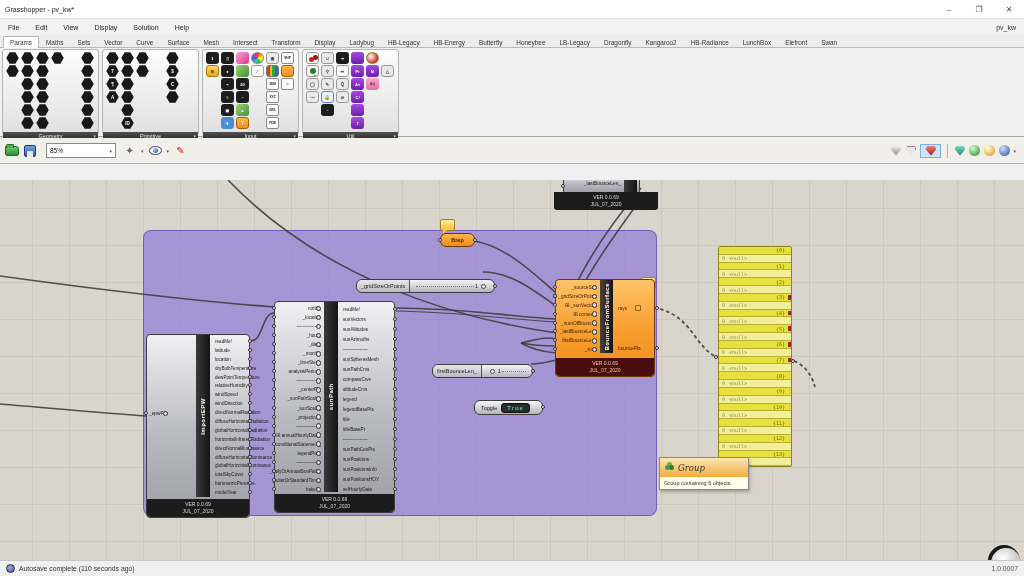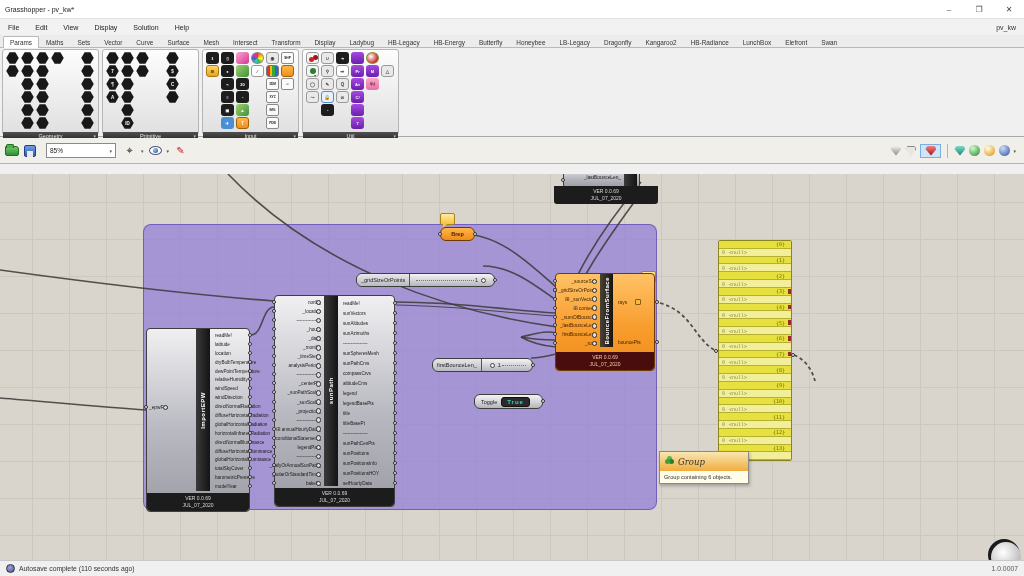--- a/index.html
+++ b/index.html
@@ -69,21 +69,21 @@
   .gem.g3{background:linear-gradient(#f08080,#a01010);}
   .selbox{background:#cfe4f7;border:1px solid #7ab0e0;padding:1px 2px;margin:0 2px;display:flex;align-items:center;}
   .gem.g4{background:linear-gradient(#7fd8c8,#1f7f6f);}
   .ballico{width:11px;height:11px;border-radius:50%;margin:0 2px;}
   .b-green{background:radial-gradient(circle at 35% 30%,#cfc,#2a7f2a);}
   .b-orange{background:radial-gradient(circle at 35% 30%,#ffd,#e08a10);}
   .b-blue{background:radial-gradient(circle at 35% 30%,#cdf,#2a4fa0);}
   .tbsep{width:1px;height:14px;background:#b8b5ab;margin:0 4px;}
 
   
-  #canvas{left:0;top:174px;width:1024px;height:396px;background-color:#d9d5cc;background-image:linear-gradient(#ccc8bf 1px,transparent 1px),linear-gradient(90deg,#ccc8bf 1px,transparent 1px);background-size:37px 37px;background-position:-5px -9px;overflow:hidden;padding-left:12px;}
+  #canvas{left:0;top:180px;width:1024px;height:396px;background-color:#d9d5cc;background-image:linear-gradient(#ccc8bf 1px,transparent 1px),linear-gradient(90deg,#ccc8bf 1px,transparent 1px);background-size:37px 37px;background-position:-5px -9px;overflow:hidden;padding-left:12px;}
   #groupbox{left:143px;top:50px;width:514px;height:286px;background:rgba(151,131,214,0.78);border:1px solid rgba(110,90,185,.9);border-radius:8px;}
   #wires{left:0;top:0;width:1024px;height:396px;pointer-events:none;}
   #wires path{fill:none;stroke:#3c3c3c;stroke-width:1.6;opacity:.88;}
   #wires path.thin{stroke-width:1.1;}
   #wires path.dash{stroke-dasharray:3.5,2.8;stroke-width:1.8;}
 
   
   .comp{background:linear-gradient(180deg,#f0f0f2,#b9b9c1 55%,#9d9da6);border:1px solid #3e3e3e;border-radius:4px;}
   .verbar{position:absolute;left:0;bottom:0;width:100%;background:#1c1c1c;color:#d8d8d8;font-size:5px;line-height:7px;text-align:center;border-radius:0 0 4px 4px;padding:2px 0;}
   .band{position:absolute;top:0;bottom:20px;width:14px;background:linear-gradient(90deg,#3a3a3a,#141414);color:#fff;display:flex;align-items:center;justify-content:center;}

